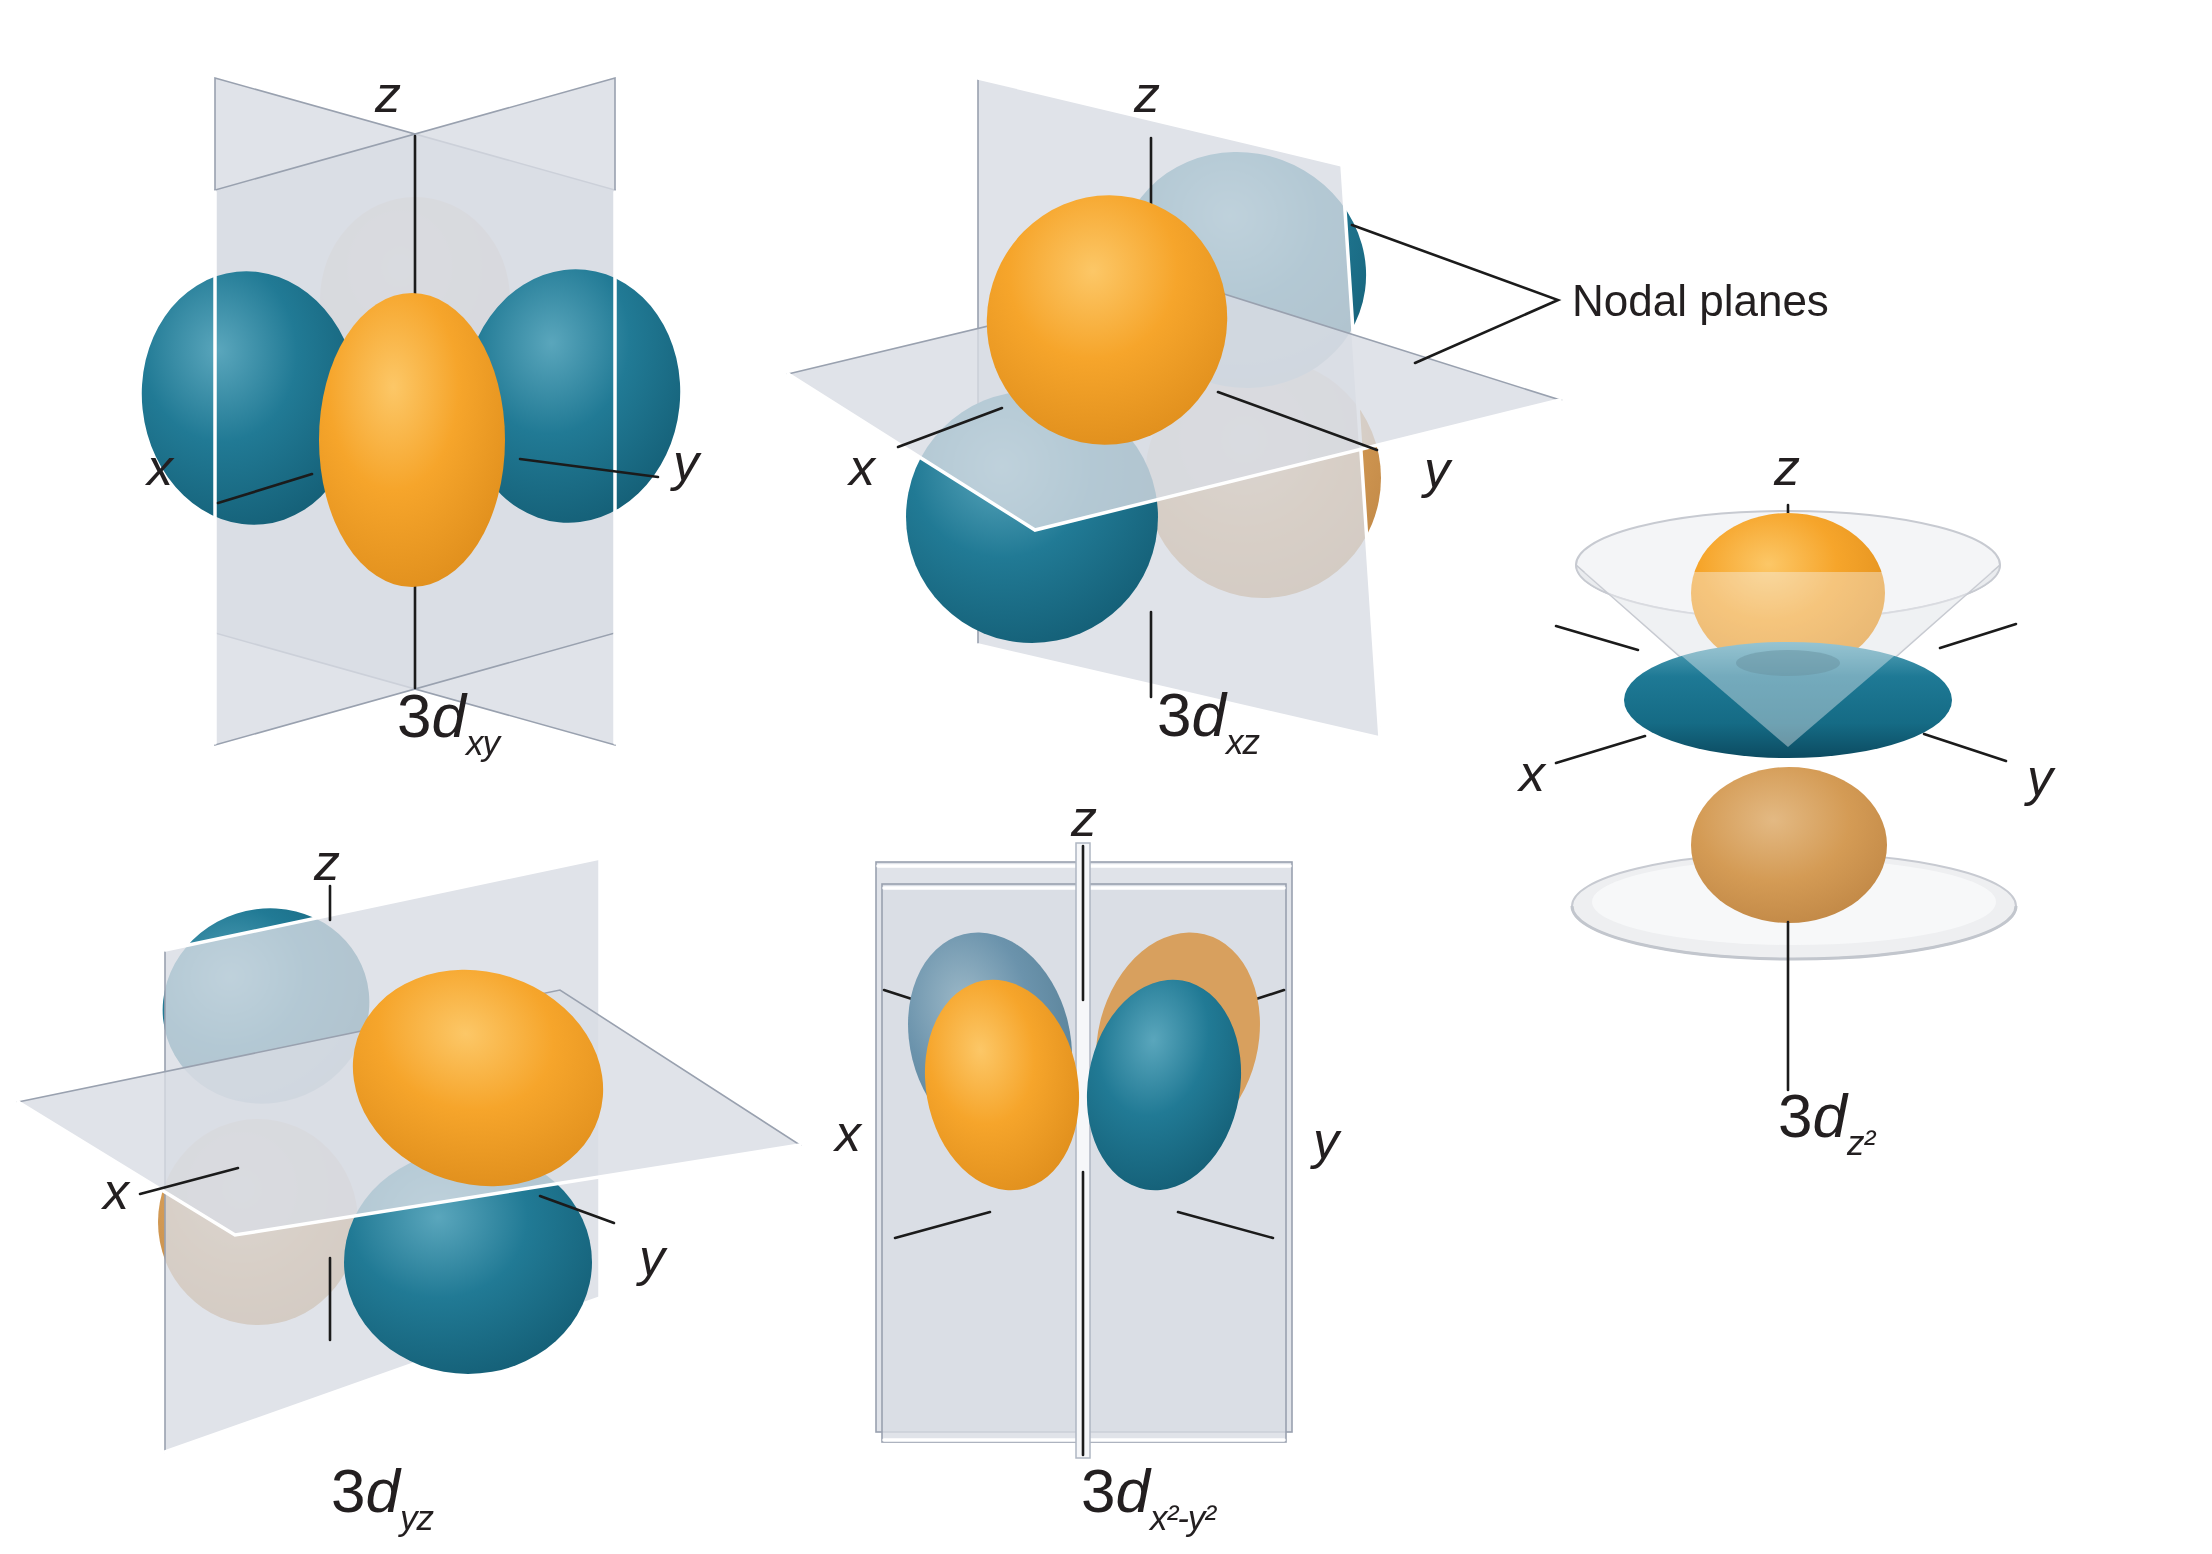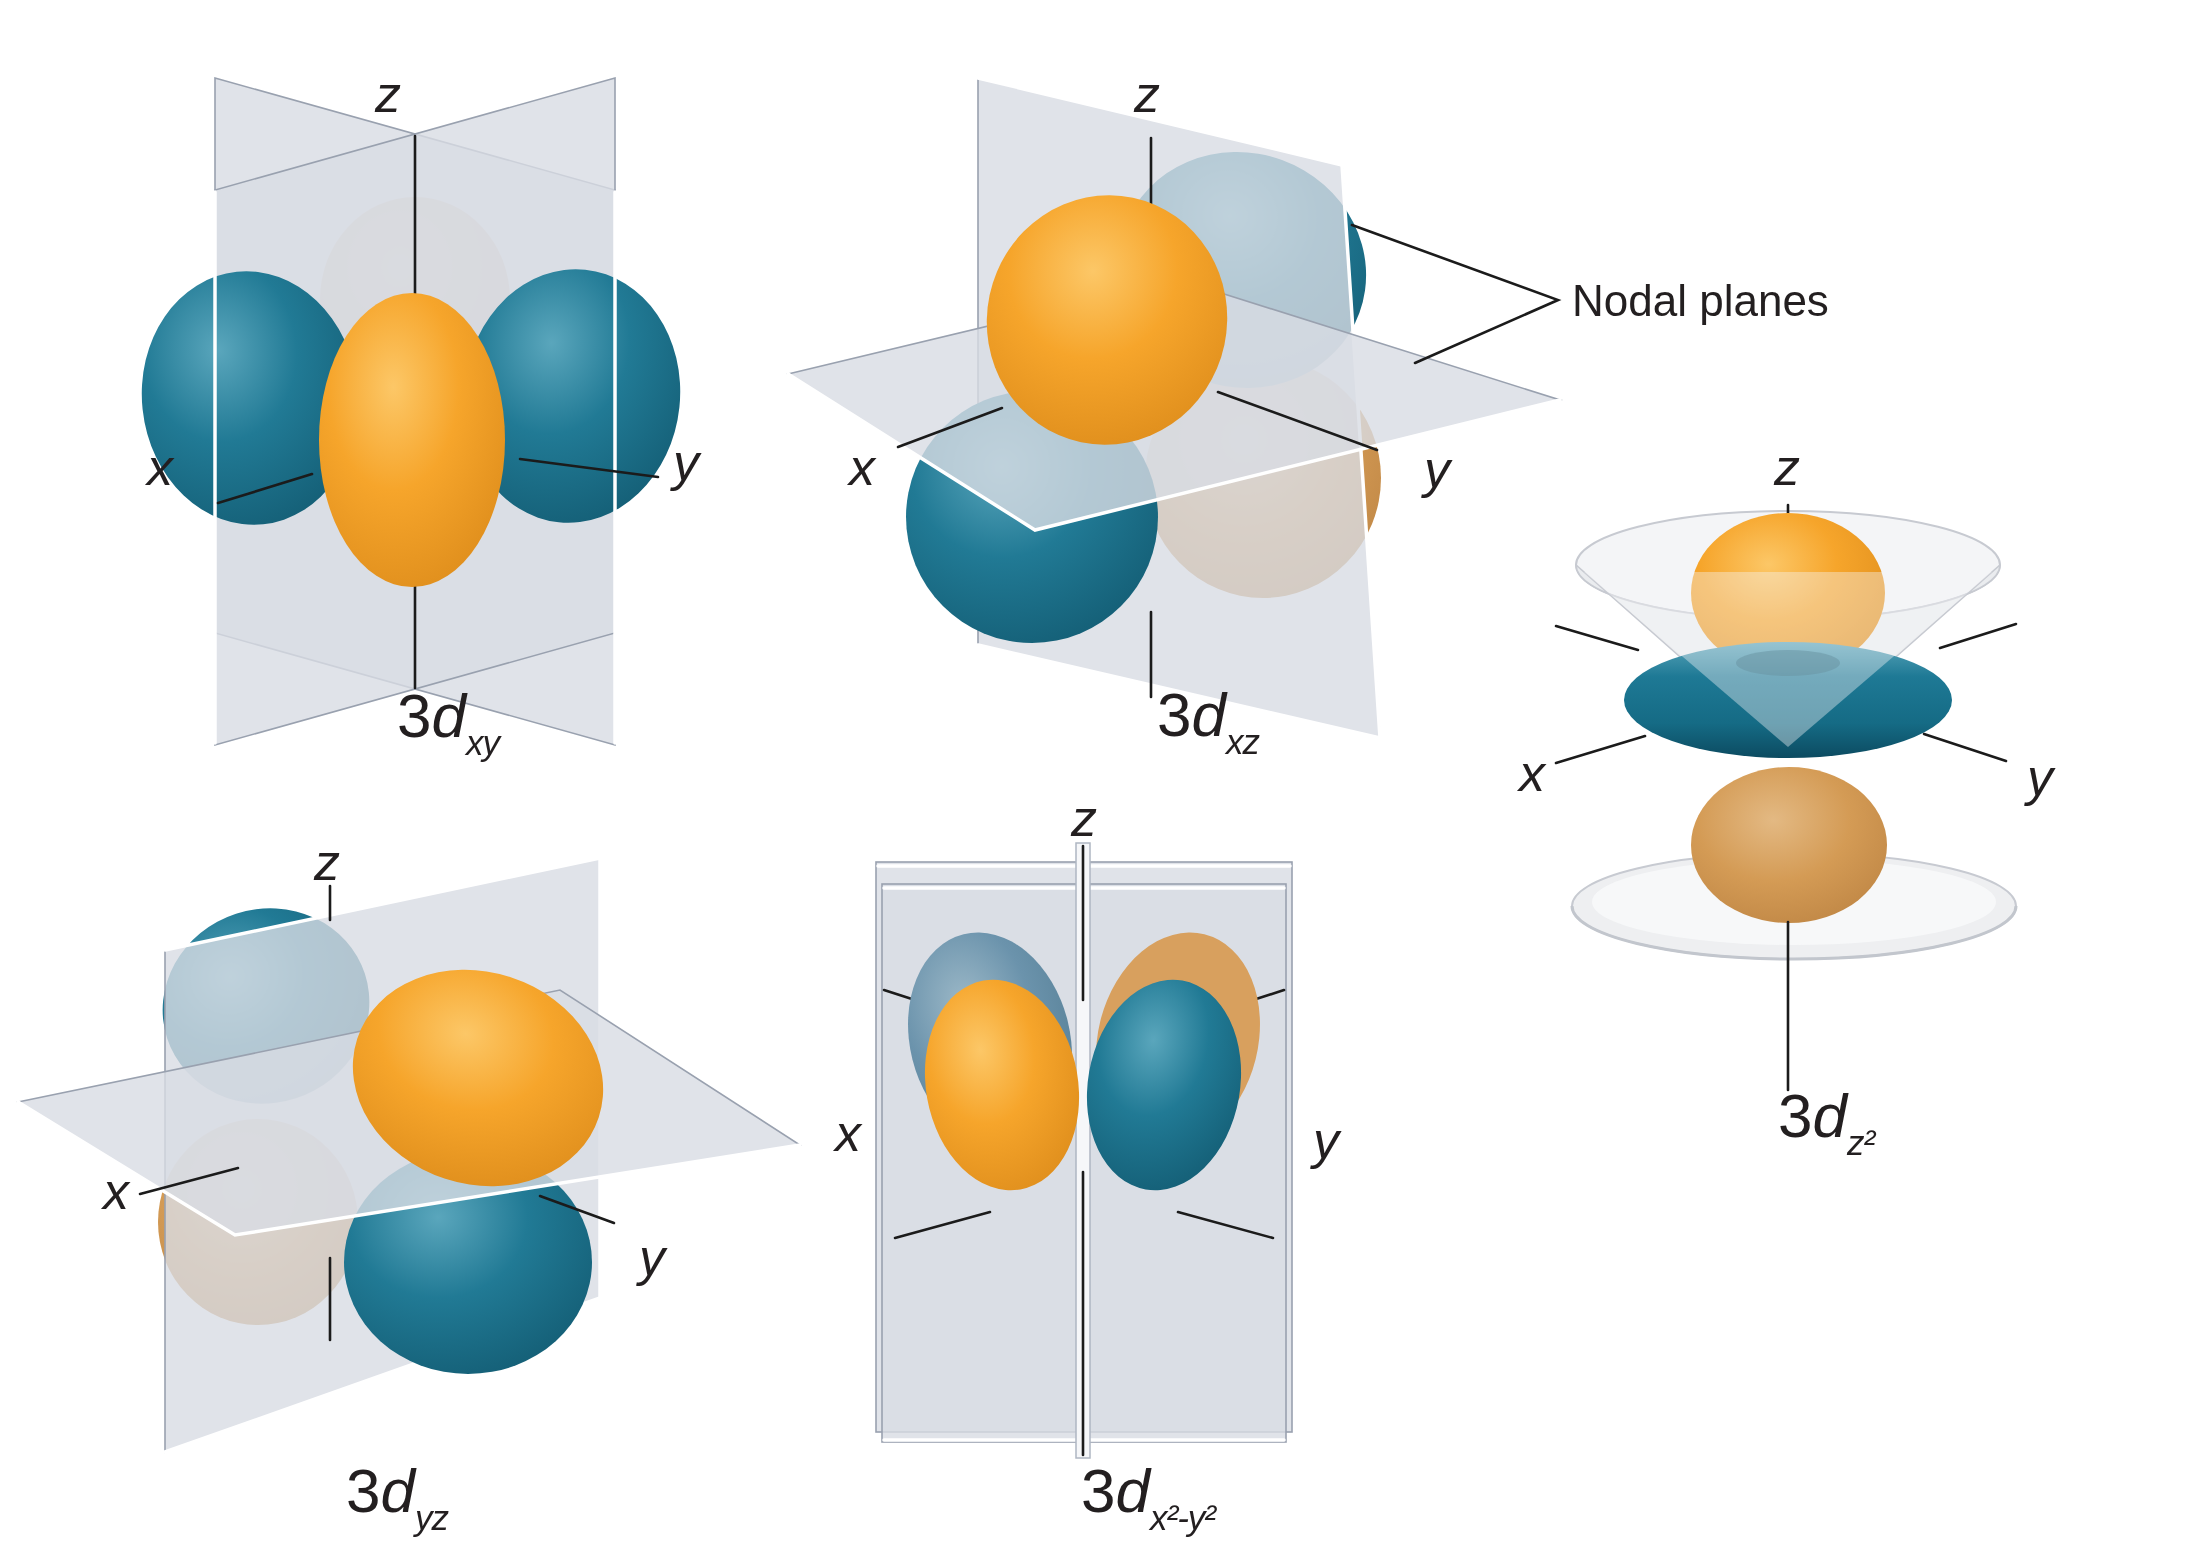--- a/index.html
+++ b/index.html
@@ -154,20 +154,20 @@
 <div class="ann" style="left:1572px;top:301px;">Nodal planes</div>
 
 <div class="axl" style="left:1532px;top:773px;">x</div>
 <div class="axl" style="left:2040px;top:777px;">y</div>
 <div class="axl" style="left:1787px;top:467px;">z</div>
 <div class="olabel" style="left:1797px;top:1122px;margin-left:29px;"><span>3</span><span class="dl">d</span><span class="sub">z²</span></div>
 
 <div class="axl" style="left:116px;top:1191px;">x</div>
 <div class="axl" style="left:652px;top:1257px;">y</div>
 <div class="axl" style="left:327px;top:862px;">z</div>
-<div class="olabel" style="left:397px;top:1497px;"><span>3</span><span class="dl">d</span><span class="sub">yz</span></div>
+<div class="olabel" style="left:382px;top:1497px;"><span>3</span><span class="dl">d</span><span class="sub">yz</span></div>
 
 <div class="axl" style="left:848px;top:1133px;">x</div>
 <div class="axl" style="left:1326px;top:1140px;">y</div>
 <div class="axl" style="left:1084px;top:818px;">z</div>
 <div class="olabel" style="left:1148px;top:1497px;"><span>3</span><span class="dl">d</span><span class="sub">x²-y²</span></div>
 
 </div>
 
 </body></html>

